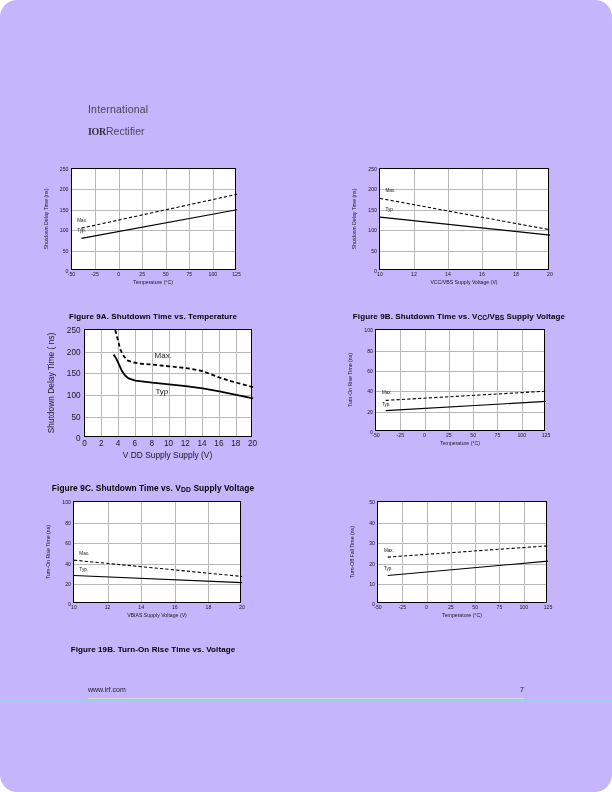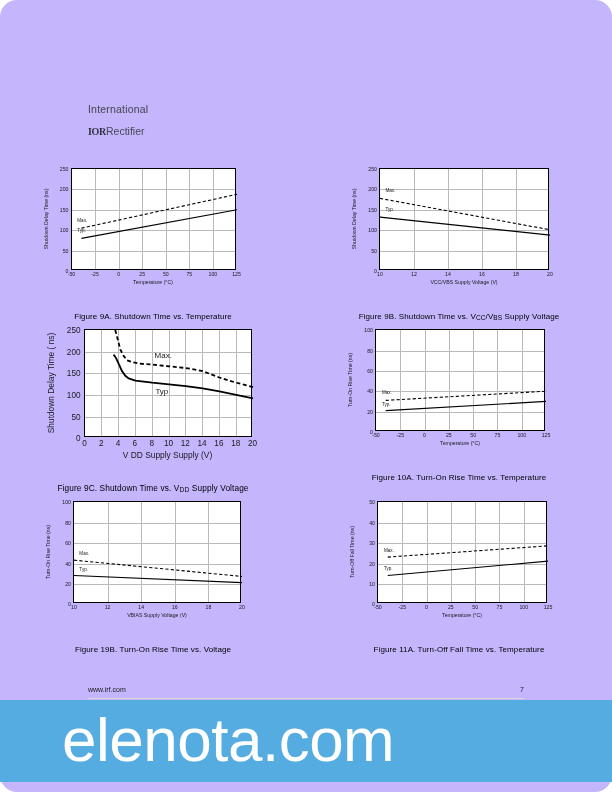--- a/index.html
+++ b/index.html
@@ -23,21 +23,21 @@
   .part-no{position:absolute;right:88px;top:2px;font-size:15.5px;
         font-weight:bold;color:#000;letter-spacing:.1px;}
 
   
   .figs{position:absolute;left:0;top:160px;width:612px;}
   .frow{display:flex;width:612px;}
   .fig{position:relative;}
   .fig.left{width:306px;}
   .fig.right{width:306px;}
   .caption{
-    text-align:center;font-size:8px;font-weight:normal;color:#000;
+    text-align:center;font-size:8px;font-weight:bold;color:#000;
     letter-spacing:.1px;margin-top:2px;
   }
   .caption.big{font-size:8.3px;}
   sub{font-size:.74em;vertical-align:-0.18em;}
   .sc{font-size:.82em;}
 
   
   .chart{position:relative;margin:0 auto;}
   .plot{position:absolute;border:1px solid #000;background:#fff;box-sizing:border-box;}
   .gl{position:absolute;background:#b9b9b9;}
@@ -252,23 +252,20 @@
               <div class="xtitle">Temperature (°C)</div>
               <div class="ytitle">Turn-On Rise Time (ns)</div>
               <svg class="series" width="170" height="102">
                 <polyline points="9.71,70.38 170.00,61.20" fill="none" stroke="#000" stroke-width="1.1" stroke-dasharray="3.2,2.2"></polyline>
                 <polyline points="9.71,80.58 170.00,71.40" fill="none" stroke="#000" stroke-width="1.1"></polyline>
               </svg>
               <div class="slabel" style="left: 5.88571px; top: 60.28px;">Max.</div>
               <div class="slabel" style="left: 5.88571px; top: 71.5px;">Typ.</div>
             </div>
           </div>
-        <div class="caption">
-          <span>Figure 10A. Turn-On Rise Time vs. Temperature</span>
-        </div>
       </div>
     </div>
 
     <div class="frow">
       <div class="fig left">
         <div class="chart" id="c-fig-10b" style="width: 228px; height: 150px;">
             <div class="plot" style="left: 34px; top: 8px; width: 168px; height: 102px;">
               <div class="ytick" style="top: 102px;">0</div>
               <div class="gl h" style="top: 81.6px;"></div>
               <div class="ytick" style="top: 81.6px;">20</div>
@@ -333,32 +330,26 @@
               <div class="xtitle">Temperature (°C)</div>
               <div class="ytitle">Turn-Off Fall Time (ns)</div>
               <svg class="series" width="170" height="102">
                 <polyline points="9.71,55.08 170.00,43.86" fill="none" stroke="#000" stroke-width="1.1" stroke-dasharray="3.2,2.2"></polyline>
                 <polyline points="9.71,73.44 170.00,59.16" fill="none" stroke="#000" stroke-width="1.1"></polyline>
               </svg>
               <div class="slabel" style="left: 5.88571px; top: 46px;">Max.</div>
               <div class="slabel" style="left: 5.88571px; top: 63.34px;">Typ.</div>
             </div>
           </div>
-        <div class="caption">
-          <span>Figure 11A. Turn-Off Fall Time vs. Temperature</span>
-        </div>
       </div>
     </div>
 
   </div>
 
   <div class="rule"></div>
   <div class="footer">
     <span class="url">www.irf.com</span>
     <span class="pg">7</span>
   </div>
 
   <div class="banner-shadow"></div>
-  <div class="banner">
-    <div class="wm">elenota.com</div>
-  </div>
 
 </div>
 
 </body></html>

